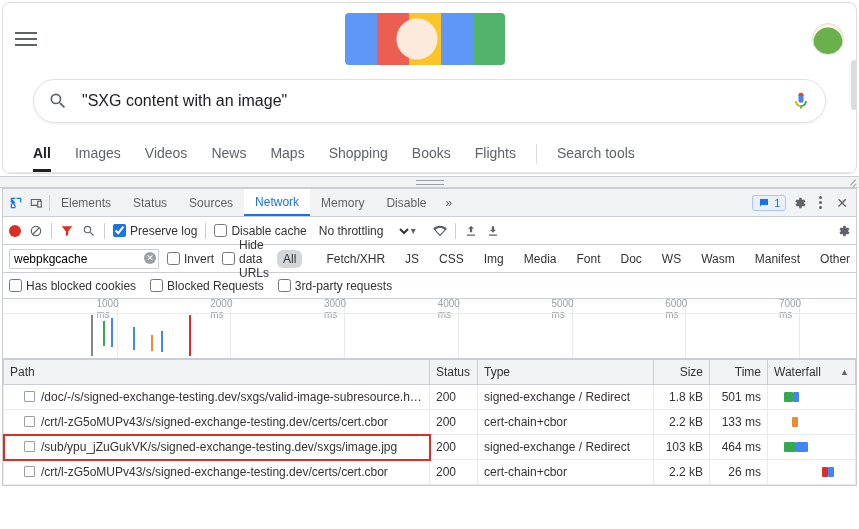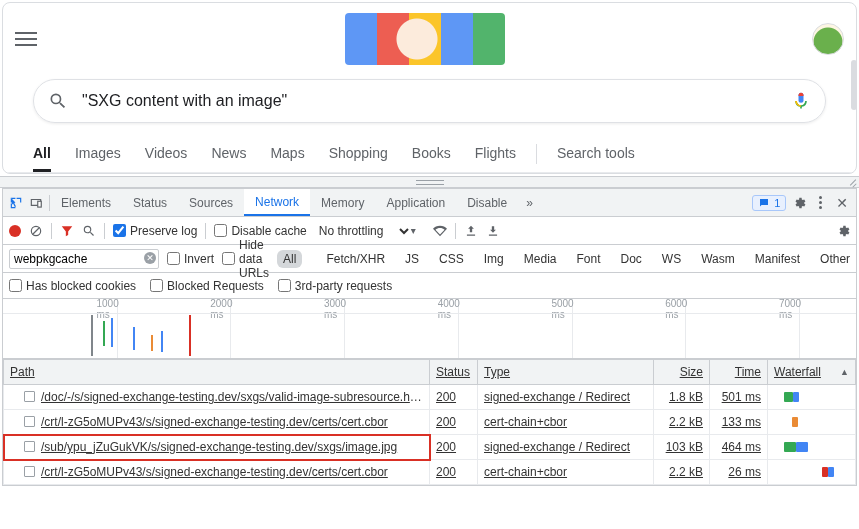--- a/index.html
+++ b/index.html
@@ -75,21 +75,21 @@
 
 .overview { height:60px; border-bottom:1px solid #cacdd1; position:relative; background:#fff; }
 .ov-grid { position:absolute; inset:0; }
 .ov-col { position:absolute; top:0; bottom:0; border-left:1px solid #e8eaed; font-size:10px; color:#9aa0a6; padding-left:4px; }
 .ov-col span { position:absolute; top:-1px; right:3px; }
 .ov-ruler { position:absolute; top:14px; left:0; right:0; height:1px; background:#e8eaed;}
 .ov-mark { position:absolute; top:16px; bottom:2px; }
 .vbar { position:absolute; top:0; bottom:0; width:2px; }
 
 
-.net-table { width:100%; border-collapse:collapse; font-size:12px; table-layout:fixed;text-decoration:underline;}
+.net-table { width:100%; border-collapse:collapse; font-size:12px; table-layout:fixed;}
 .net-table th { text-align:left; font-weight:400; border:1px solid #cacdd1; padding:5px 6px; background:#f1f3f4; color:#333; position:relative;}
 .net-table th.sort::after { content:"▲"; font-size:9px; color:#5f6368; position:absolute; right:6px; top:7px;}
 .net-table td { border-left:1px solid #e8eaed; border-right:1px solid #e8eaed; border-bottom:1px solid #e8eaed; padding:3px 6px; white-space:nowrap; overflow:hidden; text-overflow:ellipsis;}
 .net-table td:first-child { padding-left:20px;}
 .col-path{width:426px;} .col-status{width:48px;} .col-type{width:176px;} .col-size{width:56px; text-align:right;} .col-time{width:58px; text-align:right;} .col-wf{width:auto;}
 .rowchk { width:11px; height:11px; border:1px solid #9aa0a6; display:inline-block; margin-right:6px; border-radius:1px; vertical-align:-1px;}
 .hl { outline:2px solid #d93025; outline-offset:-1px; }
 .wfcell { position:relative; height:18px; }
 .wfbar { position:absolute; top:4px; height:10px; border-radius:1px;}
 
@@ -155,21 +155,20 @@
     <svg class="dt-icon" style="margin-right:6px" viewBox="0 0 24 24">
         <path d="M4 6h16v10H4z" fill="none" stroke="#5f6368" stroke-width="2"></path>
         <rect x="15" y="9" width="6" height="10" fill="#fff" stroke="#5f6368" stroke-width="2"></rect>
       </svg>
     <span class="tb-sep"></span>
     <span class="dt-tab">Elements</span>
     <span class="dt-tab">Status</span>
     <span class="dt-tab">Sources</span>
     <span class="dt-tab active">Network</span>
     <span class="dt-tab">Memory</span>
-    <span class="dt-tab">Application</span>
     <span class="dt-tab">Disable</span>
     <span class="dt-chev">»</span>
     <div class="dt-right">
       <span class="badge">
         <svg width="12" height="12" viewBox="0 0 24 24" fill="#1a73e8">
             <path d="M4 4h16v12H7l-3 3V4z"></path>
           </svg>
         <span>1</span>
       </span>
       <svg class="gear" viewBox="0 0 24 24" fill="#5f6368">

